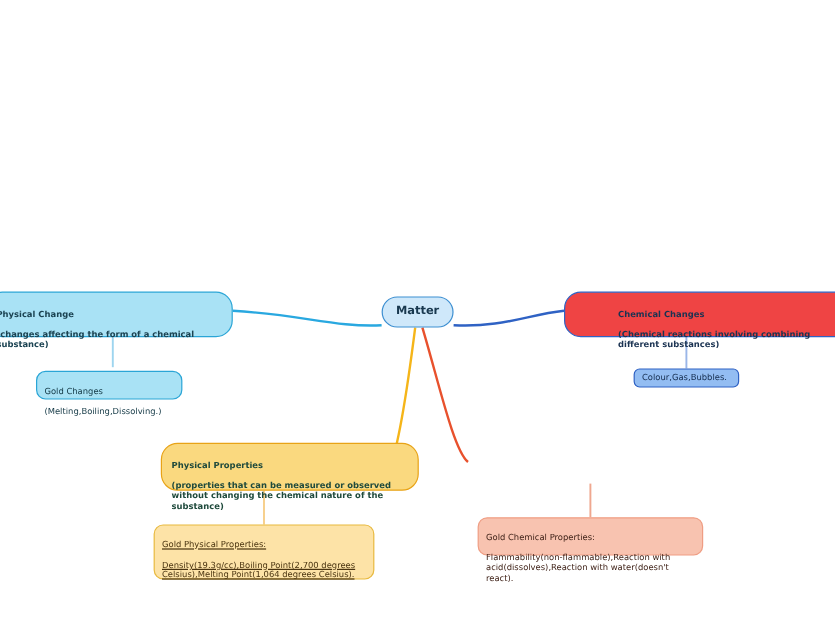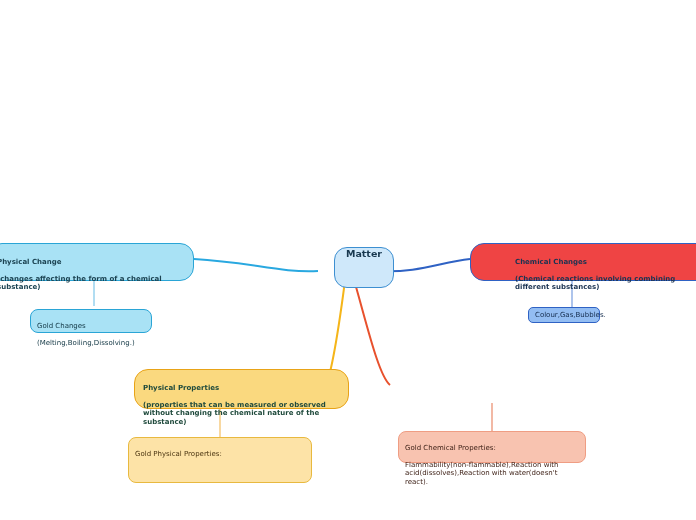--- a/index.html
+++ b/index.html
@@ -31,28 +31,29 @@
     border-radius: 14px;
     border-style: solid;
     border-width: 1.5px;
     padding: 5px 8px 6px 8px;
     line-height: 1.22;
     white-space: pre-line;
   }
 
   
   .node-root {
-    left: 334px;
+    left: 318px;
     top: 247px;
     width: 60px;
-    height: 41px;
+    height: 26px;
     background: #cfe8fa;
     border-color: #3d8fd1;
     border-radius: 13px;
     display: flex;
+    align-items: center;
     justify-content: center;
     font-size: 9.5px;
     font-weight: bold;
     color: #18384f;
     padding: 0;
   }
 
   
   .node-physical-change {
     left: -12px;
@@ -91,21 +92,21 @@
     border-radius: 8px;
     font-size: 7px;
     color: #123744;
     padding: 3px 6px;
   }
 
   
   .node-colour-gas {
     left: 528px;
     top: 307px;
-    width: 72px;
+    width: 88px;
     height: 16px;
     background: #93bdf2;
     border-color: #2f62c4;
     border-radius: 5px;
     font-size: 7px;
     color: #142c4d;
     padding: 2px 6px;
     display: flex;
     align-items: center;
   }
@@ -142,20 +143,21 @@
     left: 128px;
     top: 437px;
     width: 184px;
     height: 46px;
     background: #fde3a7;
     border-color: #e8b93f;
     border-radius: 8px;
     font-size: 7px;
     color: #4a3410;
     padding: 3px 6px;
+    text-decoration: underline;
   }
 
   
   .node-gold-chemical {
     left: 398px;
     top: 431px;
     width: 188px;
     height: 32px;
     background: #f8c3b0;
     border-color: #ef9d83;
@@ -219,20 +221,21 @@
     <span class="node-title">Colour,Gas,Bubbles.</span>
   </div>
 
   <div class="node node-physical-properties">
     <span class="node-title">Physical Properties</span>
     <span class="node-desc">(properties that can be measured or observed without changing the chemical nature of the substance)</span>
   </div>
 
   <div class="node node-gold-physical">
     <span class="node-title">Gold Physical Properties:</span>
+    <span class="node-desc">Density(19.3g/cc),Boiling Point(2,700 degrees Celsius),Melting Point(1,064 degrees Celsius).</span>
   </div>
 
 
   <div class="node node-gold-chemical">
     <span class="node-title">Gold Chemical Properties:</span>
     <span class="node-desc">Flammability(non-flammable),Reaction with acid(dissolves),Reaction with water(doesn't react).</span>
   </div>
 
 </div>
 

